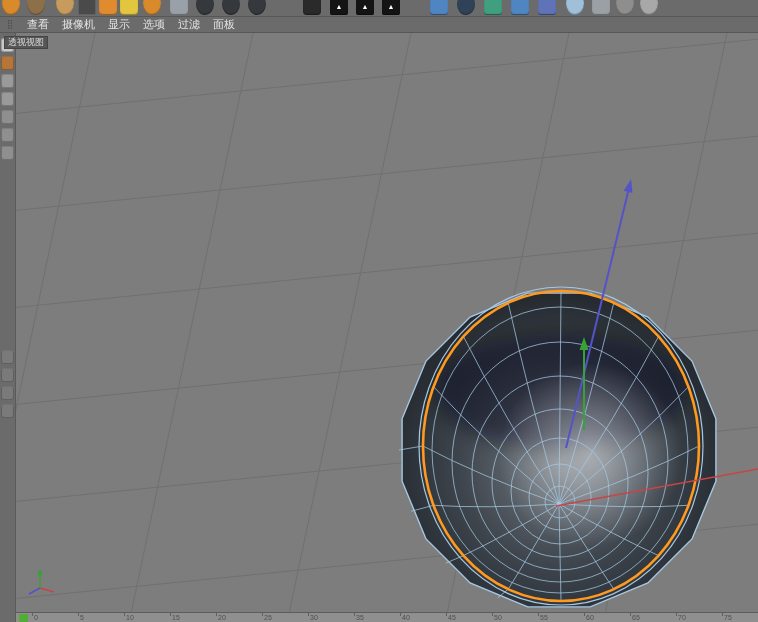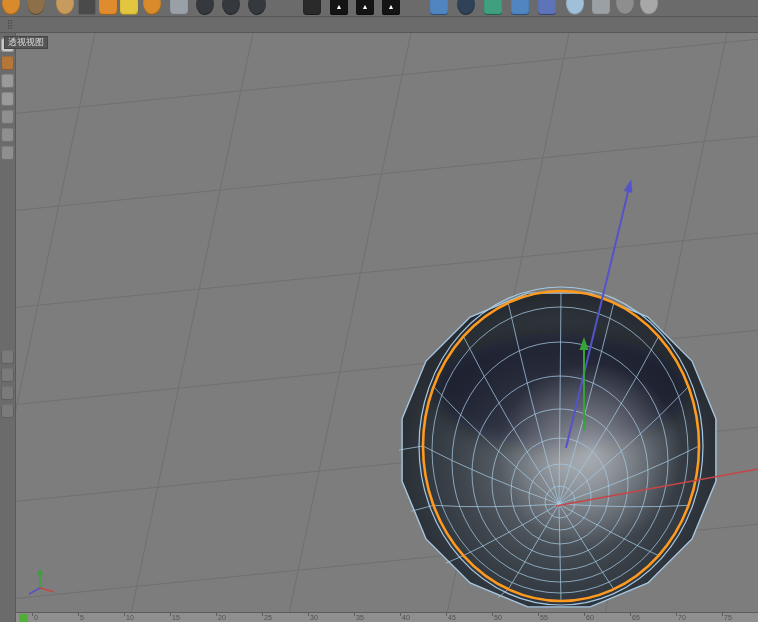--- a/index.html
+++ b/index.html
@@ -71,20 +71,28 @@
       <div class="tb-icon cube" style="left: 511px; background: rgb(79, 134, 194);"></div>
       <div class="tb-icon cube" style="left: 538px; background: rgb(95, 116, 184);"></div>
       <div class="tb-icon round" style="left: 566px; background: rgb(159, 192, 216);"></div>
       <div class="tb-icon square" style="left: 592px; background: rgb(154, 160, 164);"></div>
       <div class="tb-icon round" style="left: 616px; background: rgb(142, 142, 142);"></div>
       <div class="tb-icon round" style="left: 640px; background: rgb(168, 168, 168);"></div>
     </div>
 
   <div class="menubar">
     <span class="grip">⣿</span>
+    <nav id="menu-items">
+        <span class="menu-item">查看</span>
+        <span class="menu-item">摄像机</span>
+        <span class="menu-item">显示</span>
+        <span class="menu-item">选项</span>
+        <span class="menu-item">过滤</span>
+        <span class="menu-item">面板</span>
+      </nav>
   </div>
 
   <div class="sidebar" id="sidebar">
       <div class="sb-icon" style="top: 5px; background: rgb(201, 201, 201);"></div>
       <div class="sb-icon" style="top: 23px; background: rgb(181, 118, 58);"></div>
       <div class="sb-icon" style="top: 41px; background: rgb(154, 154, 154);"></div>
       <div class="sb-icon" style="top: 59px; background: rgb(154, 154, 154);"></div>
       <div class="sb-icon" style="top: 77px; background: rgb(143, 143, 143);"></div>
       <div class="sb-icon" style="top: 95px; background: rgb(143, 143, 143);"></div>
       <div class="sb-icon" style="top: 113px; background: rgb(143, 143, 143);"></div>

